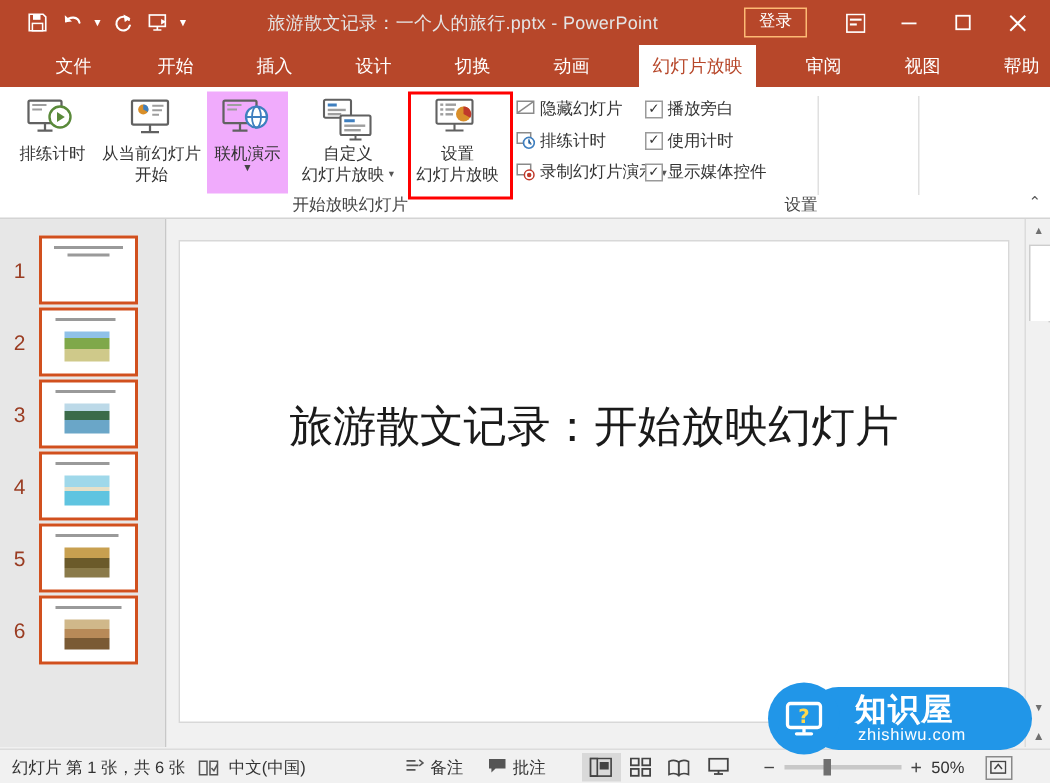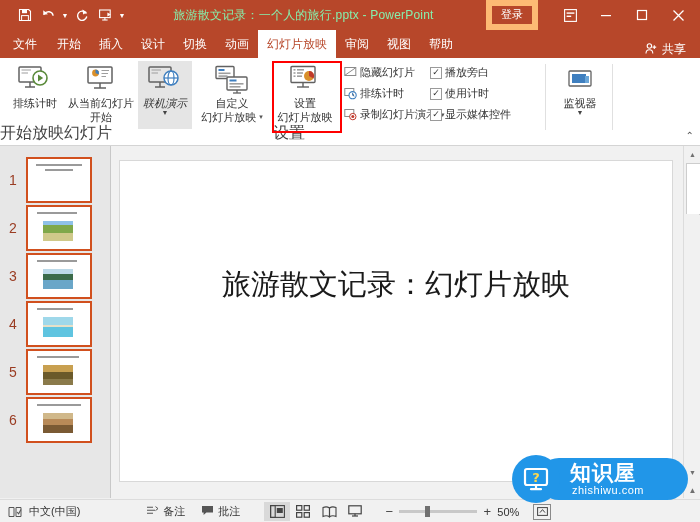--- a/index.html
+++ b/index.html
@@ -30,30 +30,30 @@
   }
   .qat-btn svg { display: block; }
   .qat-caret {
     width: 10px; height: 22px;
     display: flex; align-items: center; justify-content: center;
     color: #ffffff; font-size: 7px; line-height: 1;
   }
   .title-text {
     flex: 1;
     text-align: center;
-    color: #86efac;
+    color: #e5e5e5;
     font-size: 12px;
     white-space: nowrap;
     overflow: hidden;
     letter-spacing: .2px;
     padding-right: 6px;
   }
   .tb-right { display: flex; align-items: center; gap: 0px; padding-right: 4px; }
   .signin {
-    border: 6px solid #fdba74;
+    border: 1px solid #fdba74;
     color: #ffffff;
     font-size: 11px;
     padding: 2px 9px;
     margin-right: 14px;
     line-height: 1.2;
     white-space: nowrap;
   }
   .tb-icon {
     width: 36px; height: 28px;
     display: flex; align-items: center; justify-content: center;
@@ -67,20 +67,21 @@
     background: #b7472a;
     display: flex; align-items: flex-end;
   }
   .tab {
     height: 28px;
     padding: 0 9px;
     display: flex; align-items: center;
     color: #ffffff;
     font-size: 12px;
     white-space: nowrap;
+    margin-left: 24px;
   }
   .tab.first { padding-left: 13px; padding-right: 11px; }
   .tab.active {
     background: #ffffff;
     color: #b7472a;
   }
   .tellme {
     display: flex; align-items: center; gap: 5px;
     padding-left: 10px;
     color: #ffffff; font-size: 12px;
@@ -104,41 +105,41 @@
     width: 700px; height: 87px;
     background: #ffffff;
     border-bottom: 1px solid #d4d4d4;
   }
   .ribbon-inner { position: relative; width: 700px; height: 87px; }
 
   .rgroup { position: absolute; top: 0; height: 87px; }
   .rgroup-label {
     position: absolute; bottom: 1px;
     width: 100%;
-    text-align: left;
-    font-size: 16px;
+    text-align: right;
+    font-size: 11px;
     color: #444;
     white-space: nowrap;
   }
   .rsep {
     position: absolute; top: 6px;
     width: 1px; height: 66px;
     background: #e0e0e0;
   }
 
   .bigbtn {
     position: absolute; top: 3px;
     display: flex; flex-direction: column; align-items: center;
     font-size: 11px; color: #333;
     line-height: 12px;
     text-align: center;
   }
   .bigbtn .ic { height: 34px; display: flex; align-items: flex-end; justify-content: center; }
   .bigbtn .lbl { margin-top: 2px; white-space: nowrap; }
-  .bigbtn.sel { background: #e5e5e5; font-style: italic; }
+  .bigbtn.sel { background: #f0abfc; }
   .caret-sm { font-size: 7px; line-height: 7px; color: #444; margin-top: 0px; }
 
   .redbox {
     position: absolute;
     border: 2px solid #ff0000;
     pointer-events: none;
   }
 
   .chkrow {
     position: absolute;
@@ -561,31 +562,20 @@
         <span class="cbox">✓</span>
         <span>使用计时</span>
       </div>
       <div class="chkrow" style="left:430px; top:49px;">
         <span class="cbox">✓</span>
         <span>显示媒体控件</span>
       </div>
 
       <div class="rsep" style="left:545px;"></div>
 
-      <div class="bigbtn" style="left:556px; width:48px;">
-        <div class="ic">
-          <svg width="32" height="28" viewBox="0 0 32 28">
-              <rect x="5" y="4" width="22" height="15" rx="1" fill="#fff" stroke="#616161" stroke-width="1.3"></rect>
-              <rect x="8" y="7" width="14" height="9" fill="#3f7fbf"></rect>
-              <rect x="21" y="9" width="4" height="7" fill="#6aa6d8"></rect>
-            </svg>
-        </div>
-        <div class="lbl">监视器</div>
-        <div class="caret-sm">▼</div>
-      </div>
 
       <div class="rsep" style="left:612px;"></div>
 
       <div class="collapse-ribbon">⌃</div>
     </div>
   </div>
 
   <div class="thumbs">
 
     <div class="thumb-row" style="top:10px;">
@@ -644,33 +634,34 @@
         <div class="th-title">
             <div class="th-line" style="width:44px;margin-left:4px;"></div>
           </div>
         <div class="th-img" style="background:linear-gradient(#d0b88a 0 30%, #b88a58 30% 62%, #7a5a34 62% 100%);"></div>
       </div>
     </div>
   </div>
 
   <div class="stage">
     <div class="slide">
-      <div class="slide-title">旅游散文记录：幻灯片放映</div>
+      <div class="slide-title">旅游散文记录：开始放映幻灯片</div>
     </div>
   </div>
 
   <div class="vscroll">
     <div class="vs-arrow" style="top:0;">▲</div>
     <div class="vs-thumb"></div>
     <div class="vs-track"></div>
     <div class="vs-arrow" style="bottom:18px;">▼</div>
     <div class="vs-extra">▲</div>
   </div>
 
   <div class="statusbar">
+    <div class="sb-item sb-slidecount">幻灯片 第 1 张，共 6 张</div>
     <div class="sb-item" style="padding-left:8px;">
       <svg width="15" height="12" viewBox="0 0 15 12">
           <path d="M1 1.5 h5 v9 h-5z" fill="none" stroke="#555" stroke-width="1"></path>
           <path d="M8 1.5 h5 v9 h-5z" fill="none" stroke="#555" stroke-width="1"></path>
           <path d="M9 6 l1.6 1.8 L13 3.6" fill="none" stroke="#555" stroke-width="1.1"></path>
         </svg>
     </div>
     <div class="sb-item sb-lang">中文(中国)</div>
 
     <div class="sb-item sb-notes">

